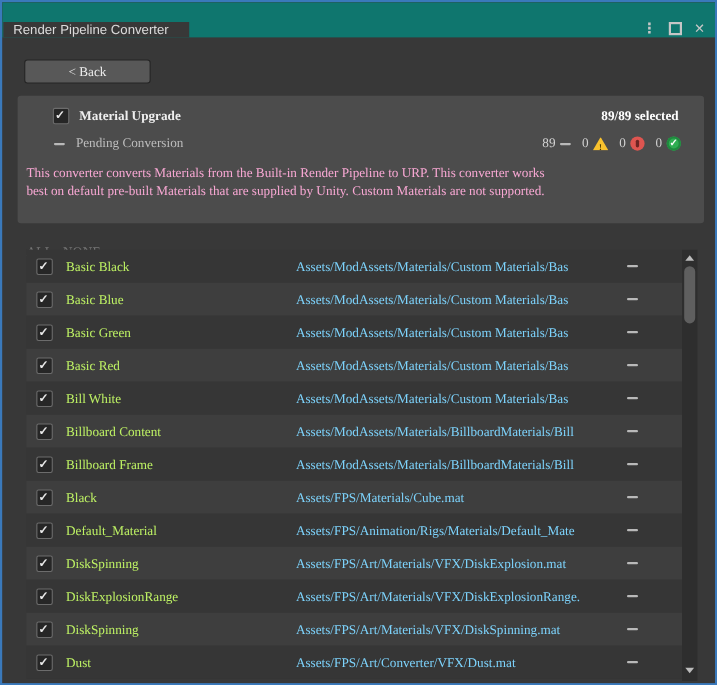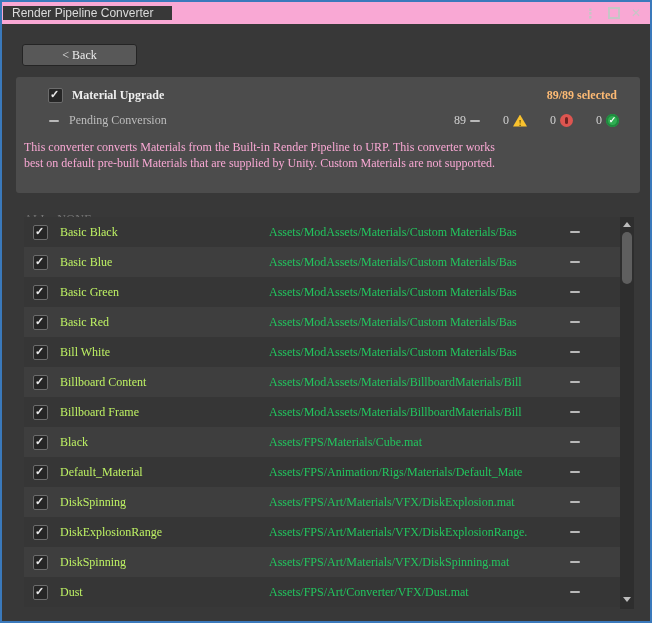--- a/index.html
+++ b/index.html
@@ -1,39 +1,39 @@
 <!DOCTYPE html>
 <html><head>
 <meta charset="utf-8">
 <style>
   html,body{margin:0;padding:0;background:#101010;}
   body{width:652px;height:623px;font-family:"Liberation Sans","DejaVu Sans",sans-serif;font-size:12px;-webkit-font-smoothing:antialiased;}
   .window{position:relative;width:652px;height:623px;box-sizing:border-box;border:2px solid #3A79BB;background:#383838;overflow:hidden;}
 
   
-  .titlebar{height:22px;background:#f9a8d4;display:flex;align-items:center;}
+  .titlebar{height:32px;background:#0f766e;display:flex;align-items:flex-end;}
   .tab{width:160px;background:#383838;color:#DBDBDB;display:flex;align-items:center;padding-left:9px;margin-left:1px;cursor:default;}
   .win-controls{margin-left:auto;display:flex;align-items:center;gap:11px;padding-right:9px;color:#C6C6C6;}
   .kebab-icon::before{content:"\22EE";font-size:13px;font-weight:bold;}
   .maximize-icon{width:8px;height:8px;border:2px solid #C6C6C6;box-sizing:content-box;}
   .close-icon::before{content:"\2715";font-size:12px;}
 
   .content{position:relative;height:597px;font-family:Liberation Serif, serif;}
 
   
   .back-button{position:absolute;left:20px;top:20px;width:113px;height:20px;background:#585858;border:1px solid #242424;border-radius:3px;color:#EDEDED;font-size:12px;font-family:inherit;display:flex;align-items:center;justify-content:center;cursor:pointer;}
 
   
   .panel{position:absolute;left:14px;top:53px;width:624px;height:116px;background:#4C4C4C;border-radius:3px;box-sizing:border-box;}
   .panel-row1{display:flex;align-items:flex-start;padding:11px 23px 0 32px;}
   .panel-title{margin-left:9px;font-weight:700;color:#EFEFEF;}
-  .panel-selected{margin-left:auto;font-weight:700;color:#fdba74;}
+  .panel-selected{margin-left:auto;font-weight:700;color:#ffffff;}
   .panel-row2{display:flex;align-items:center;margin-top:10px;padding:0 21px 0 33px;color:#BDBDBD;}
   .panel-row2 .pending-label{margin-left:10px;}
-  .counts{margin-left:auto;display:flex;align-items:flex-end;gap:23px;}
+  .counts{margin-left:auto;display:flex;align-items:flex-end;gap:10px;}
   .count-group{display:flex;align-items:center;gap:4px;color:#D2D2D2;}
   .panel-desc{margin:12px 8px 0 8px;color:#f9a8d4;line-height:15.5px;}
 
   
   .dash-icon{display:inline-block;width:10px;height:2px;background:#B9B9B9;border-radius:1px;flex:none;}
   .warn-icon{position:relative;width:14px;height:12px;background:#F9C22E;clip-path:polygon(50% 0,100% 100%,0 100%);flex:none;}
   .warn-icon::after{content:"!";position:absolute;left:0;right:0;bottom:-1px;text-align:center;color:#4A3A00;font-size:8px;font-weight:700;}
   .err-icon{position:relative;width:13px;height:13px;border-radius:50%;background:#DE5550;flex:none;}
   .err-icon::after{content:"";position:absolute;left:5px;top:3px;width:3px;height:7px;background:#6E2423;border-radius:1.5px;}
   .ok-icon{position:relative;width:13px;height:13px;border-radius:50%;background:#2FAE52;box-shadow:inset 0 0 0 2px #1F8A3E;flex:none;}
@@ -47,21 +47,21 @@
   .list-controls span{cursor:pointer;}
 
   
   .list{position:absolute;left:22px;top:193px;width:610px;height:392px;}
   .rows{width:596px;}
   .row{position:relative;height:30px;display:flex;align-items:center;width:596px;box-sizing:border-box;cursor:default;}
   .row.base{background:#363636;}
   .row.alt{background:#3E3E3E;}
   .row .checkbox{margin-left:9px;}
   .row-name{margin-left:12px;width:209px;color:#bef264;white-space:nowrap;overflow:hidden;}
-  .row-path{flex:1;color:#22c55e;white-space:nowrap;overflow:hidden;}
+  .row-path{flex:1;color:#7dd3fc;white-space:nowrap;overflow:hidden;}
   .row .dash-icon{margin:0 40px 0 6px;}
 
   
   .scrollbar{position:absolute;right:0;top:0;width:14px;height:392px;background:#2E2E2E;}
   .scroll-up{position:absolute;top:5px;left:3px;width:0;height:0;border-left:4px solid transparent;border-right:4px solid transparent;border-bottom:5px solid #BCBCBC;cursor:pointer;}
   .scroll-down{position:absolute;bottom:7px;left:3px;width:0;height:0;border-left:4px solid transparent;border-right:4px solid transparent;border-top:5px solid #BCBCBC;cursor:pointer;}
   .scroll-thumb{position:absolute;left:2px;top:15px;width:10px;height:52px;background:#5F5F5F;border-radius:5px;cursor:pointer;}
 </style>
 </head>
 <body>

